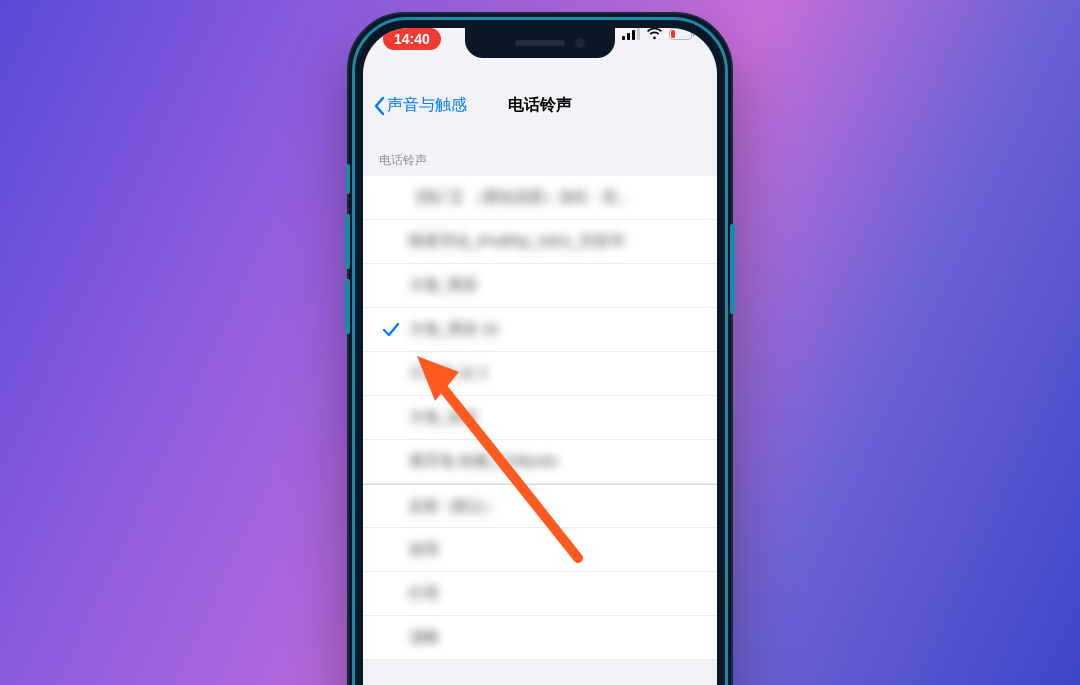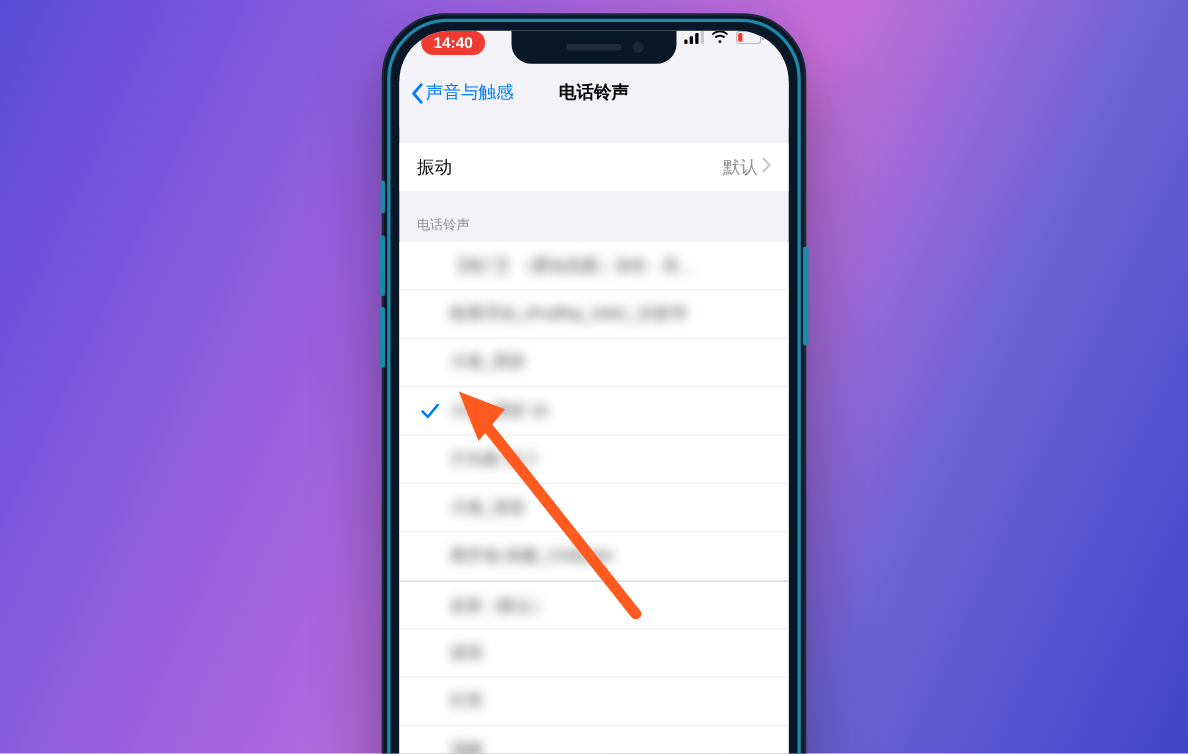--- a/index.html
+++ b/index.html
@@ -96,21 +96,21 @@
     display: flex;
     align-items: center;
     gap: 6px;
   }
   .status-right svg { display: block; }
 
   .nav-bar {
     height: 42px;
     background: #f2f2f7;
     display: flex;
-    align-items: flex-start;
+    align-items: flex-end;
     position: relative;
     padding: 0 10px;
   }
   .nav-back {
     display: flex;
     align-items: center;
     color: #007aff;
     font-size: 16px;
     gap: 2px;
     cursor: pointer;
@@ -230,31 +230,20 @@
       <div class="nav-back">
         <svg width="12" height="20" viewBox="0 0 12 20">
             <path d="M10 2L3 10l7 8" stroke="#007aff" stroke-width="2.5" fill="none" stroke-linecap="round" stroke-linejoin="round"></path>
           </svg>
         <span>声音与触感</span>
       </div>
       <div class="nav-title">电话铃声</div>
     </div>
 
     <div class="content">
-      <div class="row-group">
-        <div class="row">
-          <span class="label">振动</span>
-          <span class="value">默认</span>
-          <span class="chev">
-            <svg width="8" height="14" viewBox="0 0 8 14">
-                <path d="M1 1l5.5 6L1 13" stroke="#c7c7cc" stroke-width="2" fill="none" stroke-linecap="round" stroke-linejoin="round"></path>
-              </svg>
-          </span>
-        </div>
-      </div>
 
       <div class="section-header">电话铃声</div>
 
       <div class="ringtone-list" id="ringtone-list">
 
       <div class="ringtone-row">
             <span class="check"></span>
             <span class="rt-label">【热门】（爱似流星）加长 · 高…</span>
           </div>
           <div class="ringtone-row">

